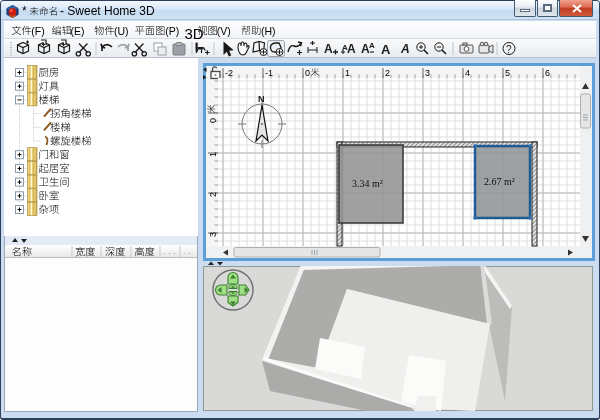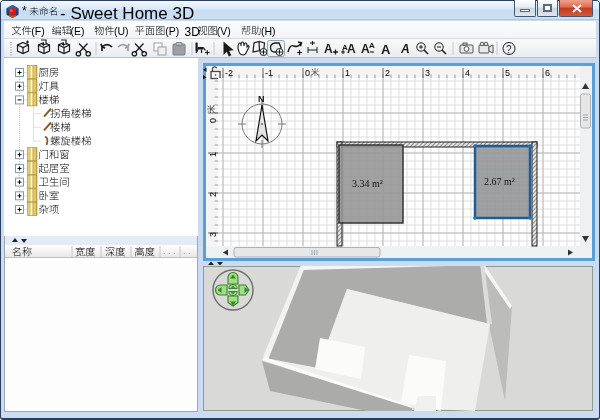--- a/index.html
+++ b/index.html
@@ -23,39 +23,39 @@
 <div id="title"></div>
 
 <svg class="abs" style="left:6px;top:5px" width="13" height="13" viewBox="0 0 13 13">
 <polygon points="6.5,0.3 12.2,3.4 12.2,9.6 6.5,12.7 0.8,9.6 0.8,3.4" fill="#1d3f7a" stroke="#16305e" stroke-width="0.6"></polygon>
 <polygon points="6.5,0.3 12.2,3.4 6.5,6.4 0.8,3.4" fill="#2f62a8"></polygon>
 <path d="M2.5,10.8 a4.3,2.4 0 0 1 8,0 l-4,1.9 z" fill="#c2571b"></path>
 <circle cx="6.5" cy="6.8" r="3.9" fill="#cc1f14"></circle>
 <circle cx="5.3" cy="5.4" r="1.5" fill="#e8574a"></circle>
 </svg>
 <div class="tl" style="left:22px;top:3.5px;font-size:12px">*</div>
-<div class="tl" style="left:60px;top:3.5px;font-size:17px">- Sweet Home 3D</div>
+<div class="tl" style="left:60px;top:3.5px;font-size:12px">- Sweet Home 3D</div>
 <div class="wbtn" style="left:514px;width:22px;background:linear-gradient(#fdfeff 0%,#e7edf3 45%,#cdd6e0 50%,#dfe5ec 100%);border-radius:0 0 2px 2px">
     <div style="position:absolute;left:5px;top:9px;width:10px;height:3px;background:#fff;border:1px solid #5a6b80"></div>
   </div>
 <div class="wbtn" style="left:537px;width:21px;background:linear-gradient(#fdfeff 0%,#e7edf3 45%,#cdd6e0 50%,#dfe5ec 100%);border-radius:0 0 2px 2px">
     <div style="position:absolute;left:5px;top:4px;width:9px;height:8px;border:2px solid #5a6b80;background:#fff"></div>
   </div>
 <div class="wbtn" style="left:559px;width:34px;background:linear-gradient(#f0a08c 0%,#dd6a50 45%,#c03c22 50%,#d05a3c 100%);border-radius:0 0 2px 2px">
     <svg width="34" height="17" viewBox="0 0 34 17" style="position:absolute;left:0;top:0">
       <path d="M13,5 l8,7 m0,-7 l-8,7" stroke="#fff" stroke-width="2"></path>
     </svg>
   </div>
 <div id="menu"></div>
 <div id="tools"></div>
 <div class="tl" style="left:31.3px;top:24.5px;font-size:10.5px">(F)</div>
 <div class="tl" style="left:70.5px;top:24.5px;font-size:10.5px">(E)</div>
 <div class="tl" style="left:114px;top:24.5px;font-size:10.5px">(U)</div>
 <div class="tl" style="left:165.3px;top:24.5px;font-size:10.5px">(P)</div>
-<div class="tl" style="left:184.5px;top:25px;font-size:12px">3D</div>
+<div class="tl" style="left:184.5px;top:25px;font-size:15px">3D</div>
 <div class="tl" style="left:216.7px;top:24.5px;font-size:10.5px">(V)</div>
 <div class="tl" style="left:261px;top:24.5px;font-size:10.5px">(H)</div>
 <svg class="abs" style="left:4px;top:39px" width="592" height="19" viewBox="0 0 592 19">
     <g transform="translate(13,3)" fill="none" stroke="#1a1a1a" stroke-width="1.2">
       <polygon points="6,0.5 11.5,3 11.5,9 6,11.5 0.5,9 0.5,3"></polygon>
       <polyline points="0.5,3 6,5.5 11.5,3"></polyline>
       <line x1="6" y1="5.5" x2="6" y2="11.5"></line>
       <path d="M9,0 h3 M10.5,-1.5 v3" stroke-width="1.2"></path>
     </g>
     <g transform="translate(34,3)" fill="none" stroke="#1a1a1a" stroke-width="1.2">

